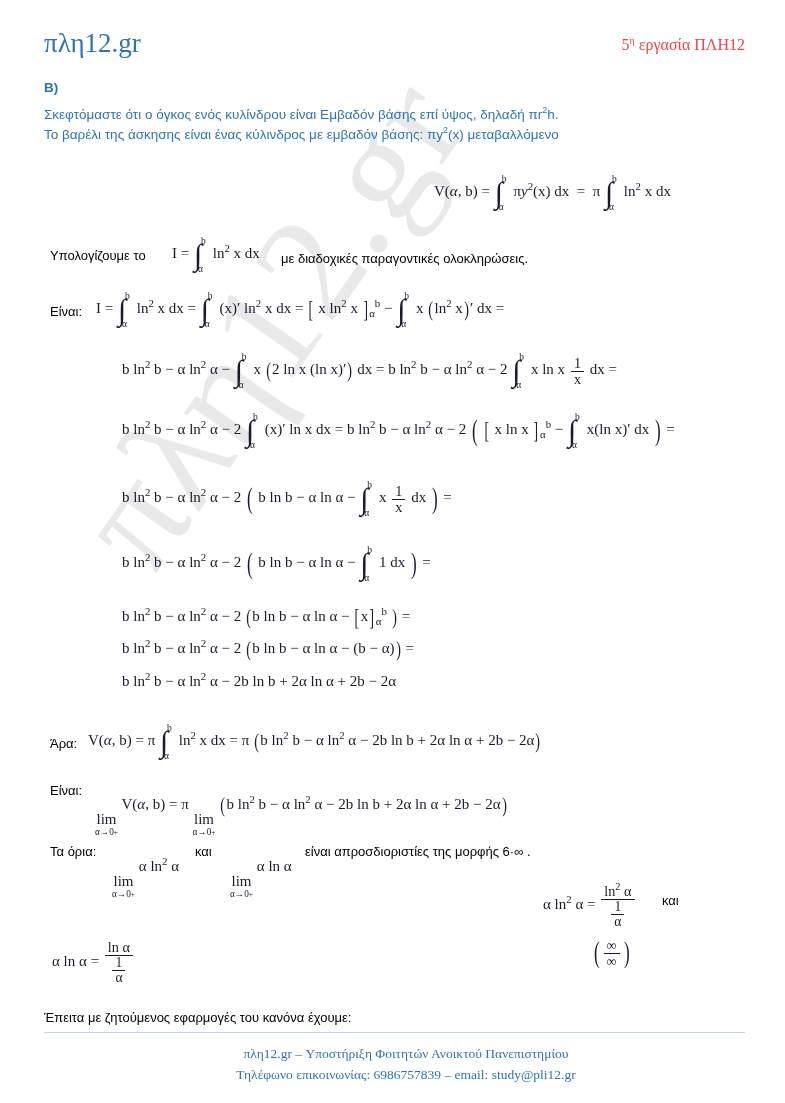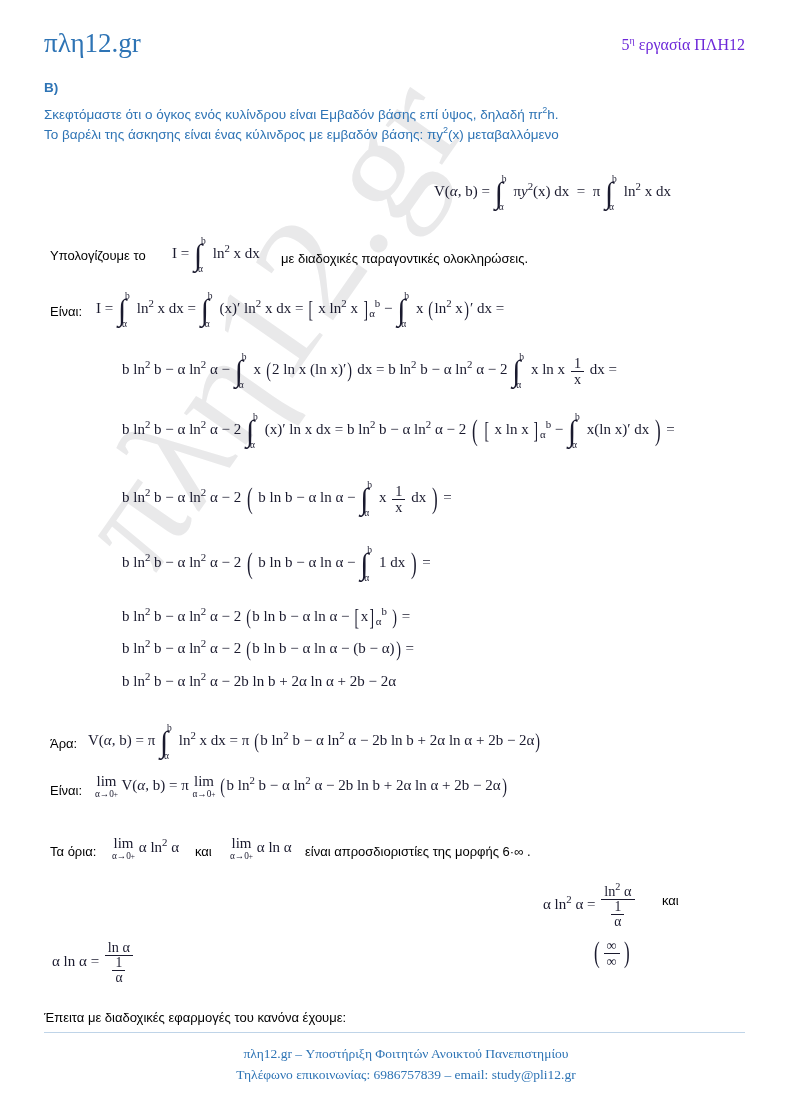--- a/index.html
+++ b/index.html
@@ -55,21 +55,21 @@
     position: absolute;
     left: 0; top: 0;
     font-size: 27px;
     color: #2e74b5;
     font-family: "Liberation Serif", serif;
   }
   .hdr-right {
     position: absolute;
     right: 0; top: 7px;
     font-size: 16px;
-    color: #6d28d9;
+    color: #ef4444;
     font-family: "Liberation Serif", serif;
   }
   .hdr-right sup { font-size: 10px; }
 
   
   .blue {
     position: absolute;
     left: 44px;
     color: #2e74b5;
     font-family: "Liberation Sans", sans-serif;
@@ -157,21 +157,21 @@
     vertical-align: middle;
     transform: scaleX(0.6);
     line-height: 0.8;
   }
   .lim {
     display: inline-block;
     text-align: center;
     vertical-align: middle;
     line-height: 1.05;
   }
-  .lim .lt { display: block; font-size: 1em; }
+  .lim .lt { display: block; font-size: 1em; margin-top: 38px; }
   .lim .lb { display: block; font-size: 0.62em; }
 
   
   .footer {
     position: absolute;
     left: 0;
     right: 0;
     bottom: 18px;
     text-align: center;
     color: #2e74b5;
@@ -332,21 +332,21 @@
   <div class="txt" style="left:662px; top:893px;">και</div>
 
   <div class="math" style="left:52px; top:940px;">
     α ln α =
     <span class="frac"><span class="num">ln α</span><span class="den"><span class="frac" style="margin:0"><span class="num">1</span><span class="den">α</span></span></span></span>
   </div>
   <div class="math" style="left:592px; top:938px;">
     <span class="bigp">(</span><span class="frac"><span class="num">∞</span><span class="den">∞</span></span><span class="bigp">)</span>
   </div>
 
-  <div class="txt" style="left:44px; top:1010px;">Έπειτα με διαδοχικές εφαρμογές του κανόνα έχουμε:</div>
+  <div class="txt" style="left:44px; top:1010px;">Έπειτα με ζητούμενος εφαρμογές του κανόνα έχουμε:</div>
 
   <div class="footer-rule"></div>
   <div class="footer">
     <div>πλη12.gr – Υποστήριξη Φοιτητών Ανοικτού Πανεπιστημίου</div>
     <div>Τηλέφωνο επικοινωνίας: 6986757839 – email: study@pli12.gr</div>
   </div>
 
 </div>
 
 </body></html>

